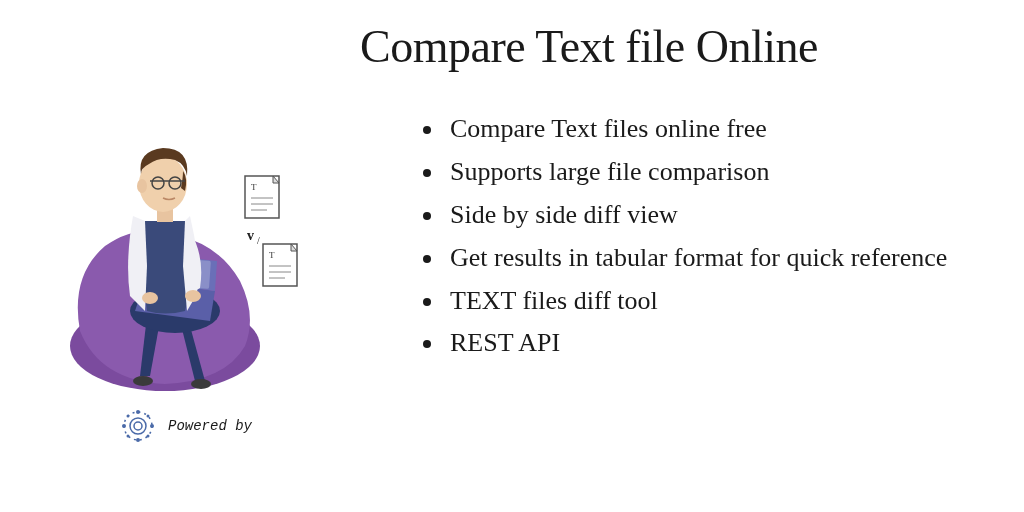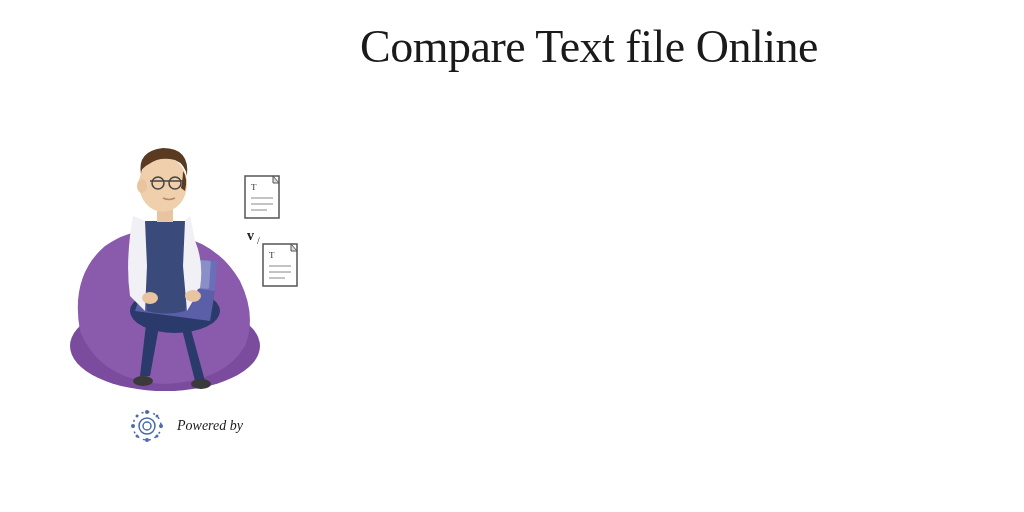--- a/index.html
+++ b/index.html
@@ -28,20 +28,21 @@
     .illustration {
       width: 280px;
       height: 280px;
       position: relative;
     }
     .powered-by {
       display: flex;
       align-items: center;
       gap: 10px;
       margin-top: 10px;
+      font-family: Liberation Mono, monospace;
     }
     .logo-icon {
       width: 40px;
       height: 40px;
     }
     .powered-text {
       display: flex;
       flex-direction: column;
       font-size: 15px;
       line-height: 1.3;
@@ -160,14 +161,22 @@
         </svg>
       </span>
       <span class="powered-text">
         <span class="line1">Powered by</span>
       </span>
     </div>
   </div>
 
   <div class="right-panel">
     <h1 class="title">Compare Text file Online</h1>
+    <ul class="features">
+      <li>Compare Text files online free</li>
+      <li>Supports large file comparison</li>
+      <li>Side by side diff view</li>
+      <li>Get results in tabular format for quick reference</li>
+      <li>TEXT files diff tool</li>
+      <li>REST API</li>
+    </ul>
   </div>
 </div>
 
 </body></html>

